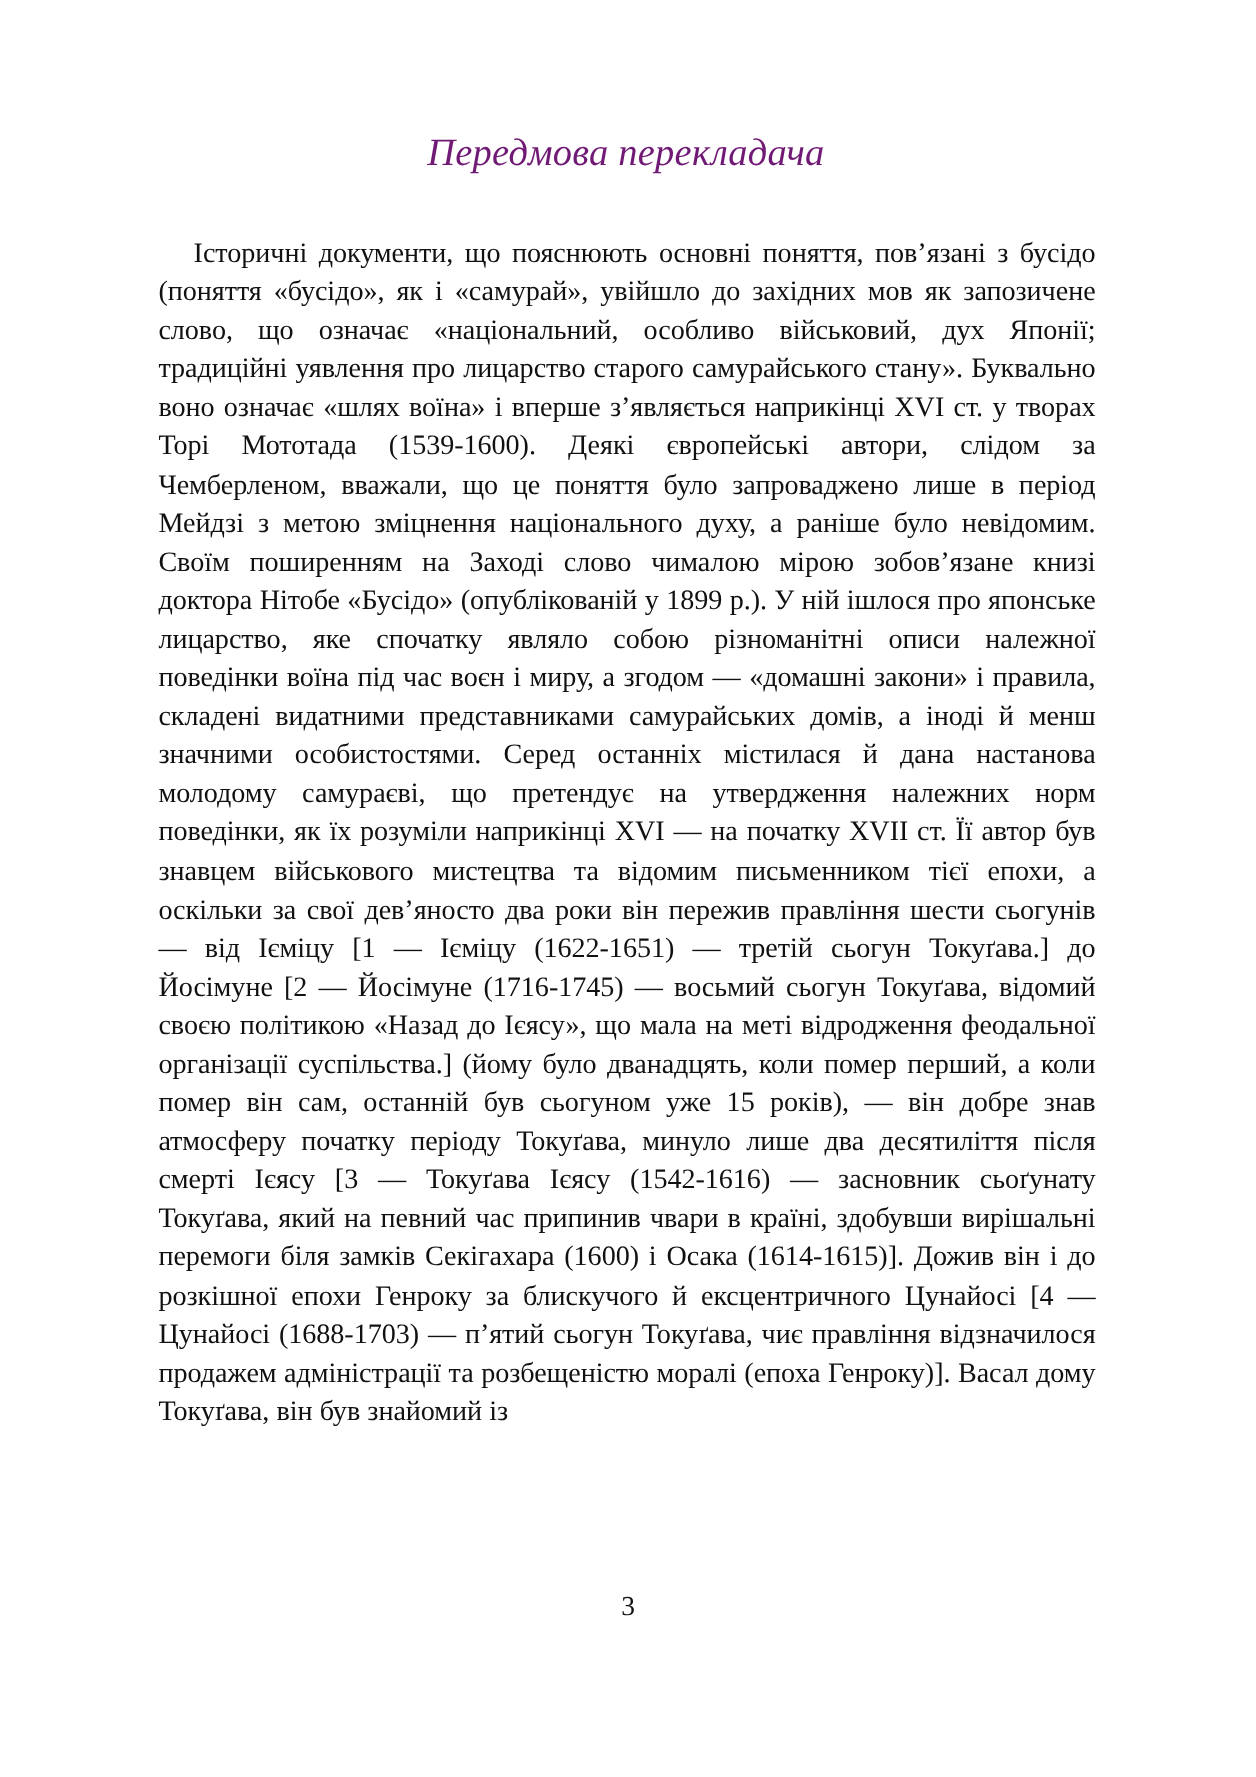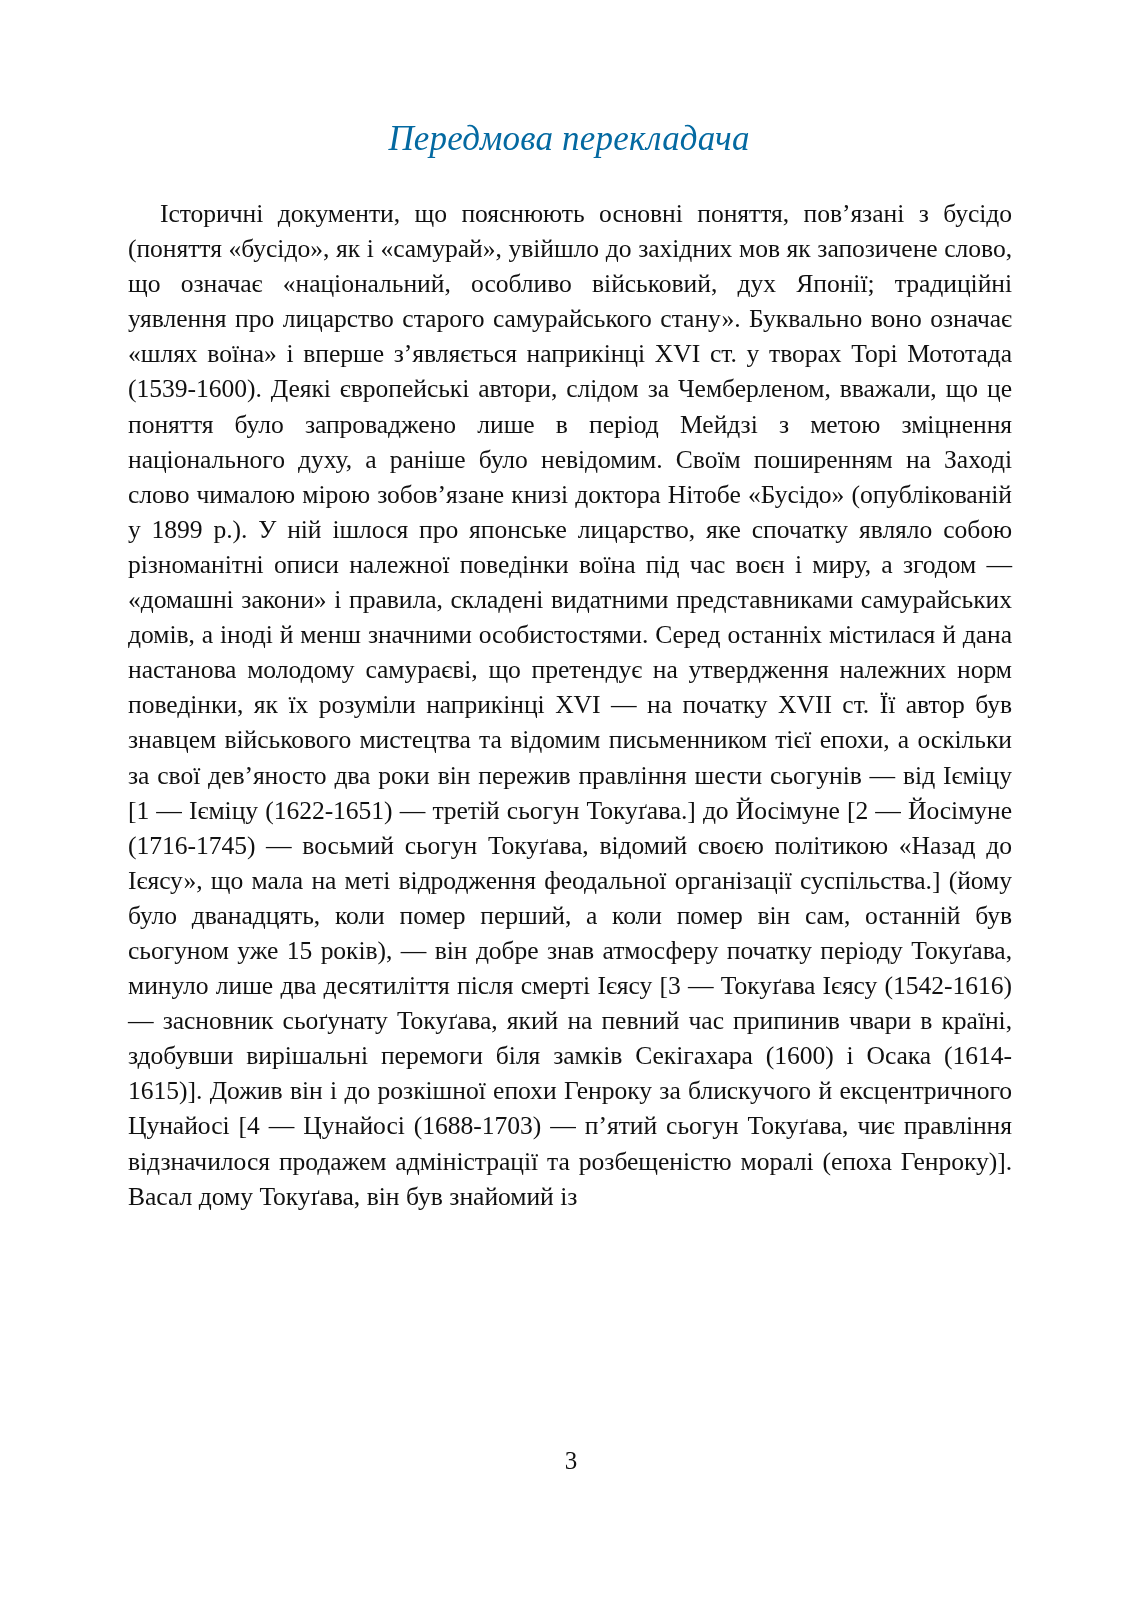--- a/index.html
+++ b/index.html
@@ -34,33 +34,33 @@
     left: 128px;
     top: 118px;
     width: 882px;
     text-align: center;
     font-style: italic;
     font-size: 35px;
     line-height: 1.2;
     letter-spacing: 0.2px;
     font-weight: 400;
     margin: 0;
-    color: #0369a1;
+    color: #701a75;
   }
 
   
   .body-block {
     position: absolute;
     left: 128px;
     top: 196px;
     width: 884px;
   }
 
   .body-paragraph {
-    margin: 0;
+    margin: 16px;
     text-align: justify;
     text-justify: inter-word;
     text-indent: 32px;
     font-size: 25.6px;
     line-height: 35.1px;
     letter-spacing: -0.05px;
     word-spacing: 0.2px;
     hyphens: none;
     color: #111111;
   }

